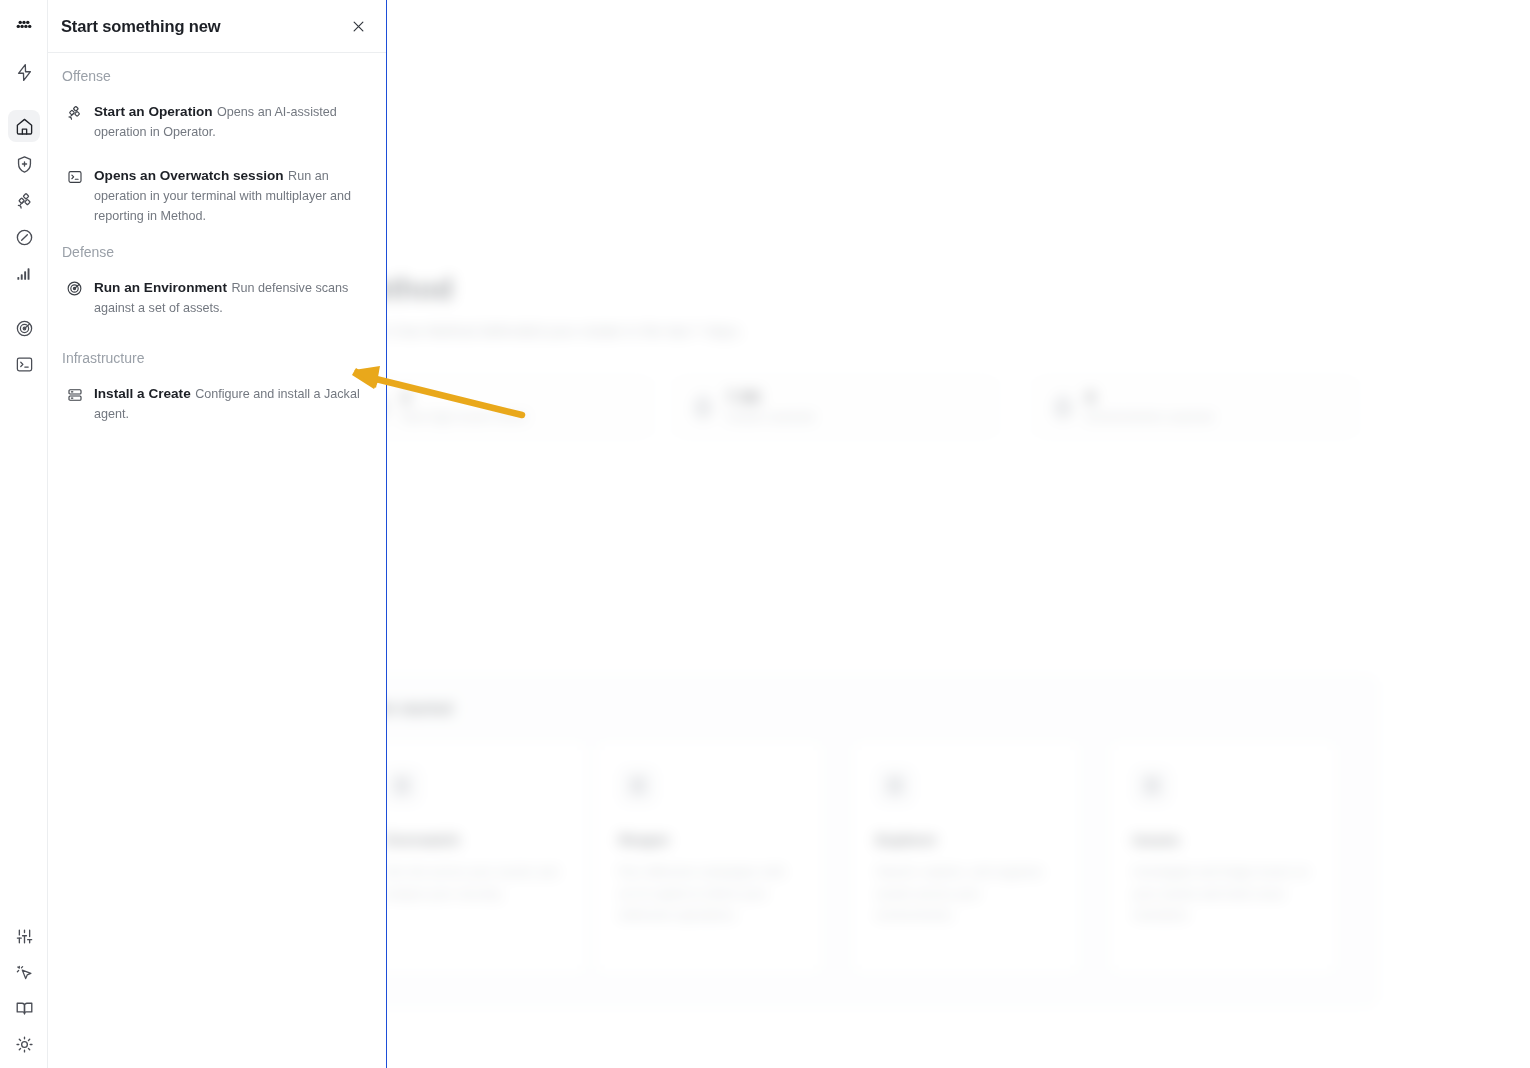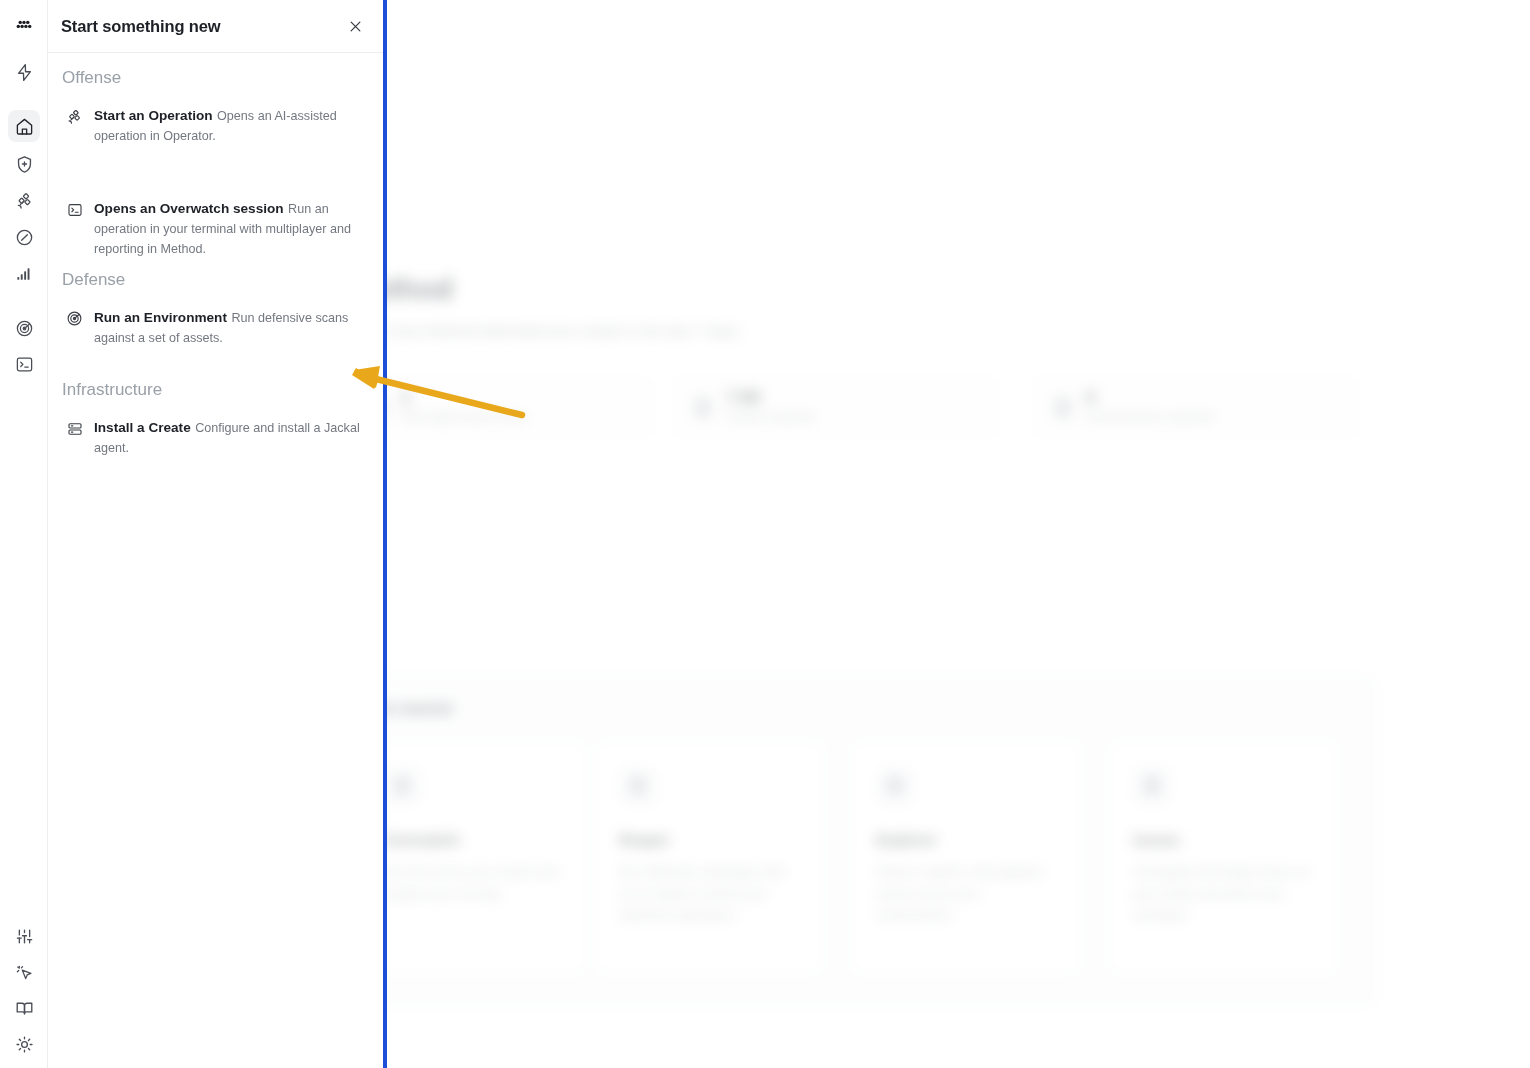--- a/index.html
+++ b/index.html
@@ -152,21 +152,21 @@
     z-index: 10;
   }
 
   
   #panel {
     position: absolute;
     left: 48px; top: 0;
     width: 339px;
     height: 1068px;
     background: #ffffff;
-    border-right: 4px solid #1d4ed8;
+    border-right: 1px solid #1d4ed8;
     z-index: 30;
   }
   #panel-header {
     height: 53px;
     border-bottom: 1px solid #eceef0;
     display: flex;
     align-items: center;
     justify-content: space-between;
     padding: 0 16px 0 13px;
   }
@@ -179,27 +179,27 @@
   #panel-close {
     width: 24px; height: 24px;
     display: flex; align-items: center; justify-content: center;
     color: #33373e;
     cursor: pointer;
   }
 
   #panel-body { padding: 15px 0 0 0; }
 
   .group-label {
-    font-size: 17px;
+    font-size: 14px;
     color: #9aa0a8;
     padding: 0 0 0 14px;
     margin-bottom: 12px;
   }
-  .group + .group { margin-top: 5px; }
-  .group-items { display: flex; flex-direction: column; gap: 29px; }
+  .group + .group { margin-top: 12px; }
+  .group-items { display: flex; flex-direction: column; }
 
   .action-item {
     position: relative;
     display: flex;
     gap: 11px;
     padding: 6px 16px 6px 14px;
     margin: 0 4px;
     border-radius: 6px;
     cursor: pointer;
   }

